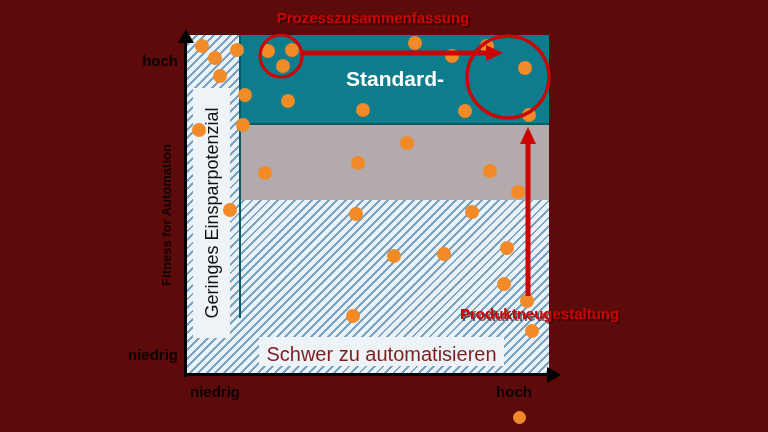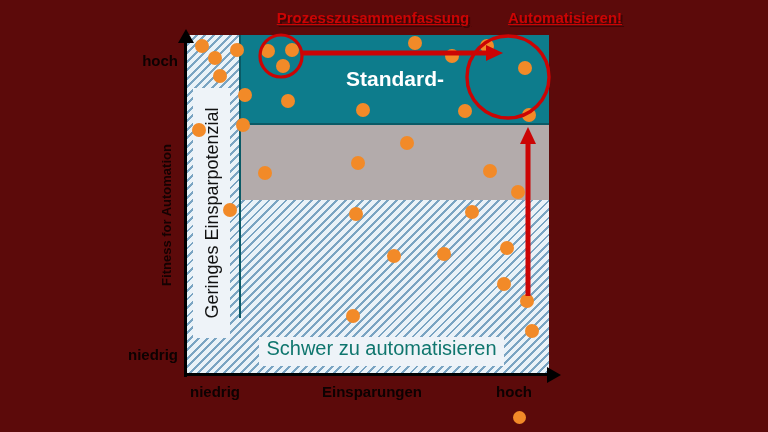--- a/index.html
+++ b/index.html
@@ -21,21 +21,21 @@
         color:#fff;font-weight:bold;text-align:center;line-height:1.12;}
   .band-standard{height:90px;background:var(--band_standard);border-bottom:2px solid var(--band_border);font-size:21px;}
   .band-spezial{height:118px;background:var(--band_spezial);border-bottom:2px solid var(--band_border);font-size:21px;}
   .band-design{height:75px;background:var(--band_design);font-size:20px;}
 
   
   .rotated-box{position:absolute;left:193px;top:88px;width:37px;height:250px;background:var(--box_bg);z-index:2;}
   .rotated-box span{position:absolute;left:50%;top:50%;transform:translate(-50%,-50%) rotate(-90deg);
                     white-space:nowrap;font-size:18px;color:#121212;}
   .bottom-box{position:absolute;left:259px;top:337px;width:245px;height:29px;background:var(--box_bg);z-index:2;
-              display:flex;align-items:flex-start;justify-content:center;font-size:20px;color:#0f766e;}
+              display:flex;align-items:flex-end;justify-content:center;font-size:20px;color:#7f1d1d;}
 
   
   .dots-layer{position:absolute;left:0;top:0;width:768px;height:432px;z-index:3;pointer-events:none;}
   .dot{position:absolute;width:14px;height:14px;border-radius:50%;background:var(--dot);}
 
   
   .overlay{position:absolute;left:0;top:0;z-index:4;pointer-events:none;}
 
   
   .axis-el{z-index:5;}
@@ -49,21 +49,21 @@
   .y-hoch{left:128px;top:52px;width:50px;text-align:right;}
   .y-niedrig{left:122px;top:346px;width:56px;text-align:right;}
   .y-title{left:86px;top:207px;width:162px;height:16px;transform:rotate(-90deg);transform-origin:center;
            text-align:center;font-weight:bold;font-size:13px;color:#140202;z-index:5;}
   .x-niedrig{left:186px;top:383px;width:58px;text-align:center;}
   .x-label{left:320px;top:383px;width:104px;text-align:center;}
   .x-hoch{left:488px;top:383px;width:52px;text-align:center;}
 
   
   .anno{font-weight:bold;font-size:15px;color:var(--accent);z-index:6;
-        text-shadow:2px 2px 0 rgba(40,2,2,.6);text-decoration:underline;}
+        text-shadow:2px 2px 0 rgba(40,2,2,.6);}
   .anno-top-left{left:270px;top:9px;width:206px;text-align:center;}
   .anno-top-right{left:498px;top:9px;width:134px;text-align:center;}
   .anno-bottom-right{left:460px;top:305px;white-space:nowrap;}
 
   
   .legend-dot{left:513px;top:411px;width:13px;height:13px;border-radius:50%;background:var(--dot);z-index:5;}
   .legend-text{left:532px;top:410px;font-weight:600;font-size:12px;color:#150404;z-index:5;white-space:nowrap;}
 </style>
 </head>
 <body>
@@ -134,21 +134,20 @@
 
   <div class="abs axis-el y-axis-line"></div>
   <div class="abs axis-el y-axis-arrow"></div>
   <div class="abs axis-el x-axis-line"></div>
   <div class="abs axis-el x-axis-arrow"></div>
 
   <div class="abs tick y-hoch">hoch</div>
   <div class="abs tick y-niedrig">niedrig</div>
   <div class="abs y-title">Fitness for Automation</div>
   <div class="abs tick x-niedrig">niedrig</div>
-  <div class="abs tick x-label">Einsparungen</div>
   <div class="abs tick x-hoch">hoch</div>
 
   <div class="abs anno anno-top-left">Prozesszusammenfassung</div>
-  <div class="abs anno anno-top-right">Automatisieren!</div>
+  <div class="abs anno anno-bottom-right">Produktneugestaltung</div>
 
   <div class="abs legend-dot"></div>
 
 </div>
 
 </body></html>

